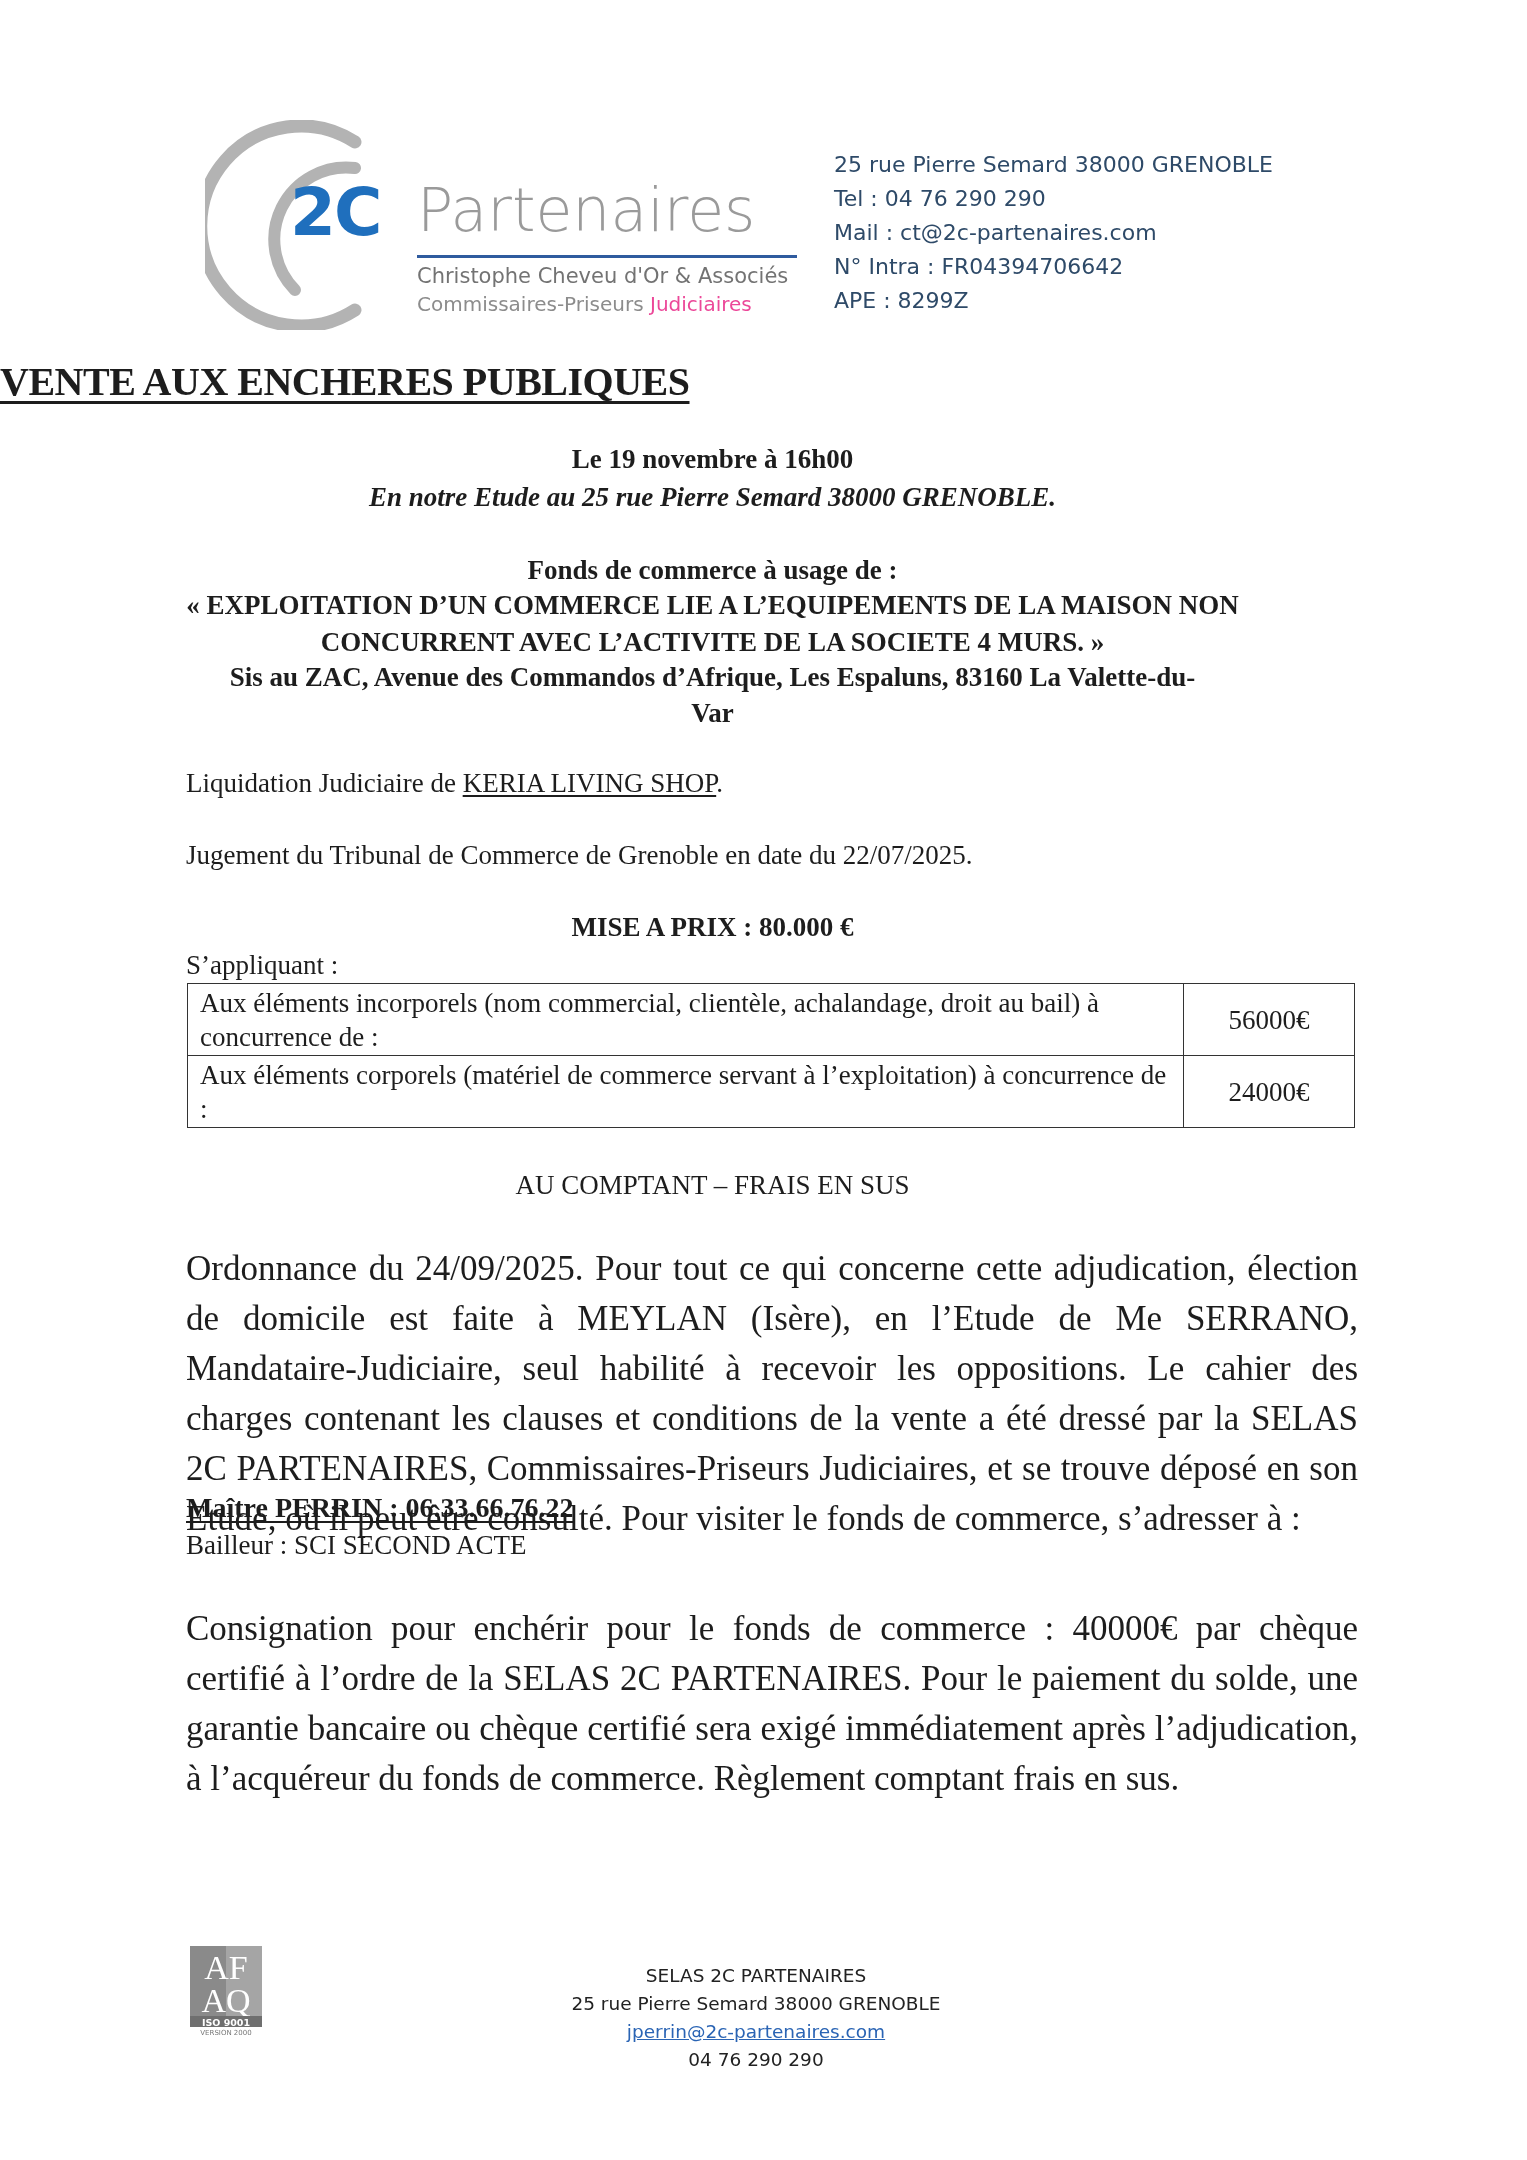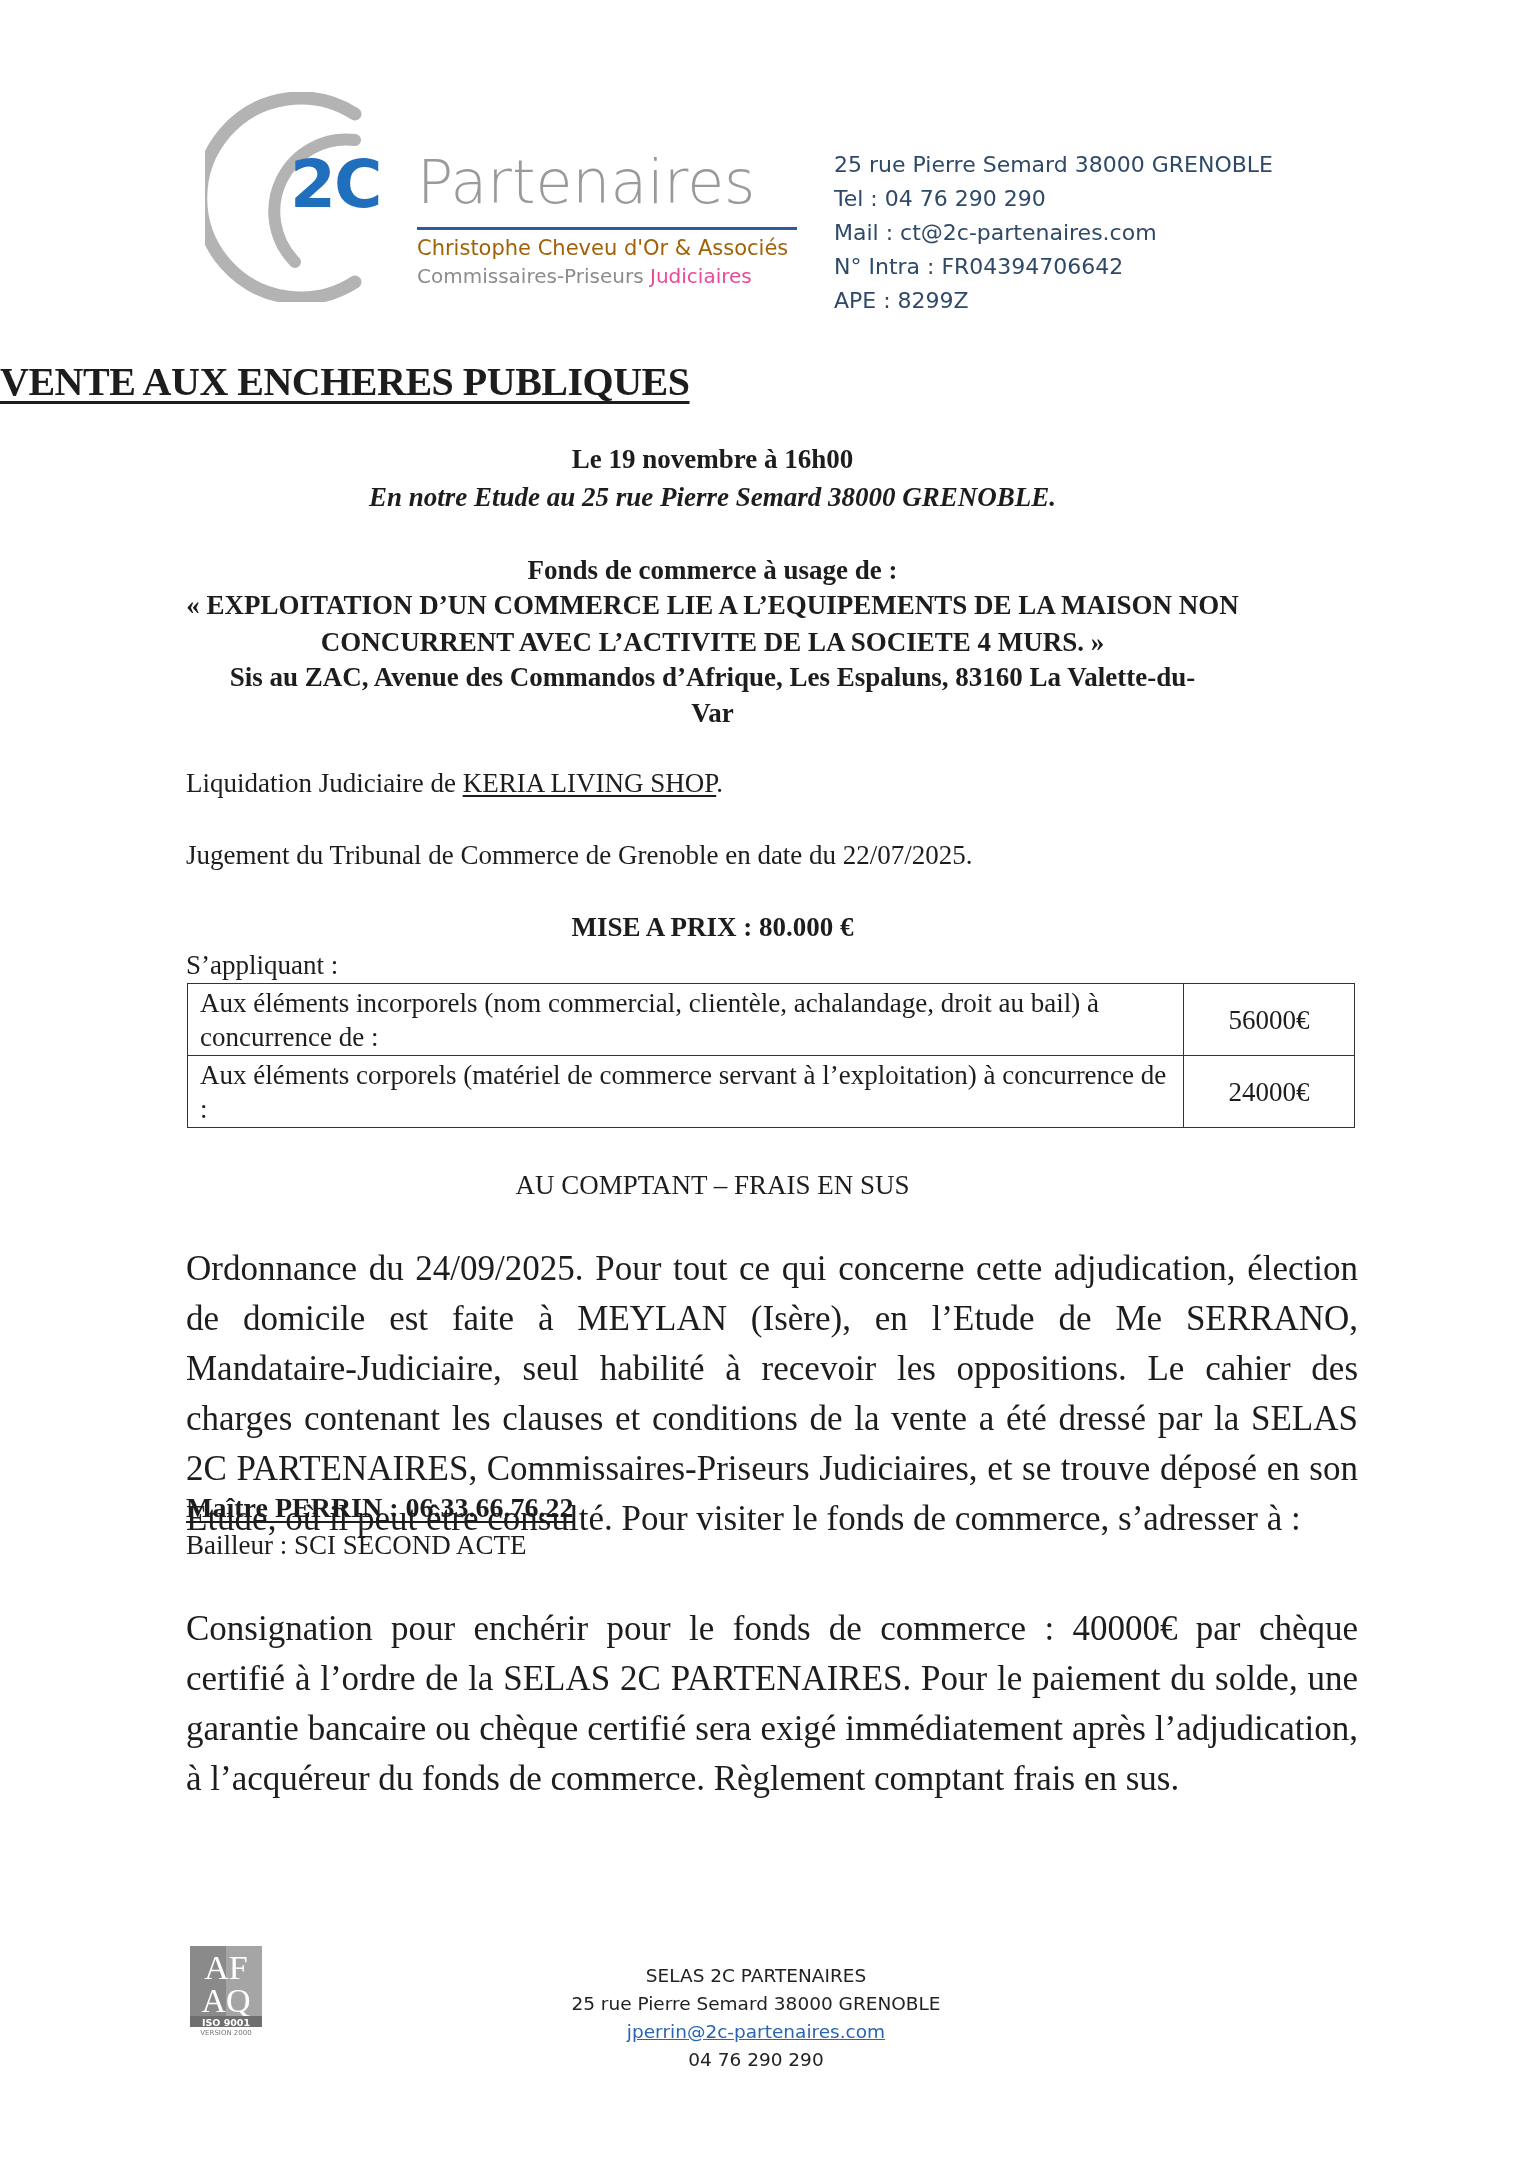--- a/index.html
+++ b/index.html
@@ -4,34 +4,34 @@
 <style>
   html, body { margin: 0; padding: 0; background: #ffffff; }
   body {
     width: 1527px; height: 2160px; position: relative; overflow: hidden;
     font-family: "Liberation Serif", "DejaVu Serif", serif;
     color: #1d1d1d;
   }
   .abs { position: absolute; }
 
   
-  .logo { left: 205px; top: 92px; width: 600px; height: 210px; }
+  .logo { left: 205px; top: 120px; width: 600px; height: 210px; }
   .logo-arcs { left: 0; top: 0; width: 200px; height: 210px; }
   .logo-2c {
     left: 85px; top: 60px; font-family: "DejaVu Sans", sans-serif; font-weight: bold;
     font-size: 66px; letter-spacing: -2px; color: #1f6fbd; line-height: 1;
   }
   .logo-partenaires {
     left: 212px; top: 60px; font-family: "DejaVu Sans", sans-serif;
     font-size: 60px; color: #9a9a9a; line-height: 1; letter-spacing: 0px; font-weight: 300;
   }
   .logo-rule { left: 212px; top: 135px; width: 380px; height: 3px; background: #2f5b9e; }
   .logo-line1 {
     left: 212px; top: 144px; font-family: "DejaVu Sans", sans-serif; font-size: 21px;
-    color: #a16207; white-space: nowrap;
+    color: #737373; white-space: nowrap;
   }
   .logo-line2 {
     left: 212px; top: 172px; font-family: "DejaVu Sans", sans-serif; font-size: 20px;
     color: #8c8c8c; white-space: nowrap;
   }
   .logo-line2 .dark { color: #ec4899; }
 
   .contact {
     left: 834px; top: 148px; font-family: "DejaVu Sans", sans-serif; font-size: 22px;
     color: #2e4a68; line-height: 34px; white-space: nowrap;

